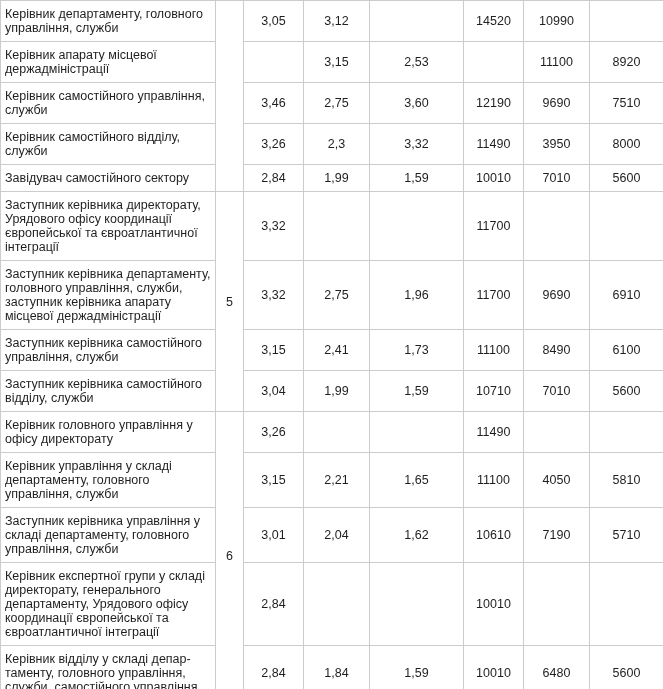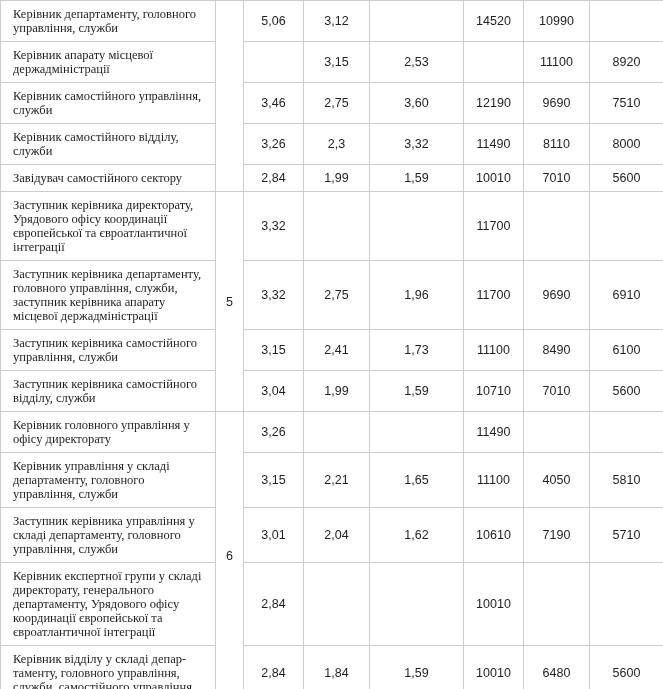--- a/index.html
+++ b/index.html
@@ -23,23 +23,22 @@
     font-size: 12.5px;
   }
   table.positions td {
     border: 1px solid #cccccc;
     vertical-align: middle;
     line-height: 14px;
     overflow: hidden;
     word-wrap: break-word;
   }
   td.t {
-    padding: 6px 12px;
+    padding: 6px 4px;
     text-align: left;
-    font-family: Liberation Serif, serif;
   }
   td.g {
     text-align: center;
     padding: 2px;
   }
   td.n {
     text-align: center;
     padding: 6px 2px;
   }
 </style>
@@ -56,21 +55,21 @@
       <col style="width:94px">
       <col style="width:60px">
       <col style="width:66px">
       <col style="width:74px">
     </colgroup>
     <tbody>
 
       <tr>
         <td class="t">Керівник департаменту, головного управління, служби</td>
         <td class="g" rowspan="5"></td>
-        <td class="n">5,06</td>
+        <td class="n">3,05</td>
         <td class="n">3,12</td>
         <td class="n"></td>
         <td class="n">14520</td>
         <td class="n">10990</td>
         <td class="n"></td>
       </tr>
       <tr>
         <td class="t">Керівник апарату місцевої держадміністрації</td>
         <td class="n"></td>
         <td class="n">3,15</td>
@@ -87,21 +86,21 @@
         <td class="n">12190</td>
         <td class="n">9690</td>
         <td class="n">7510</td>
       </tr>
       <tr>
         <td class="t">Керівник самостійного відділу, служби</td>
         <td class="n">3,26</td>
         <td class="n">2,3</td>
         <td class="n">3,32</td>
         <td class="n">11490</td>
-        <td class="n">8110</td>
+        <td class="n">3950</td>
         <td class="n">8000</td>
       </tr>
       <tr>
         <td class="t">Завідувач самостійного сектору</td>
         <td class="n">2,84</td>
         <td class="n">1,99</td>
         <td class="n">1,59</td>
         <td class="n">10010</td>
         <td class="n">7010</td>
         <td class="n">5600</td>

